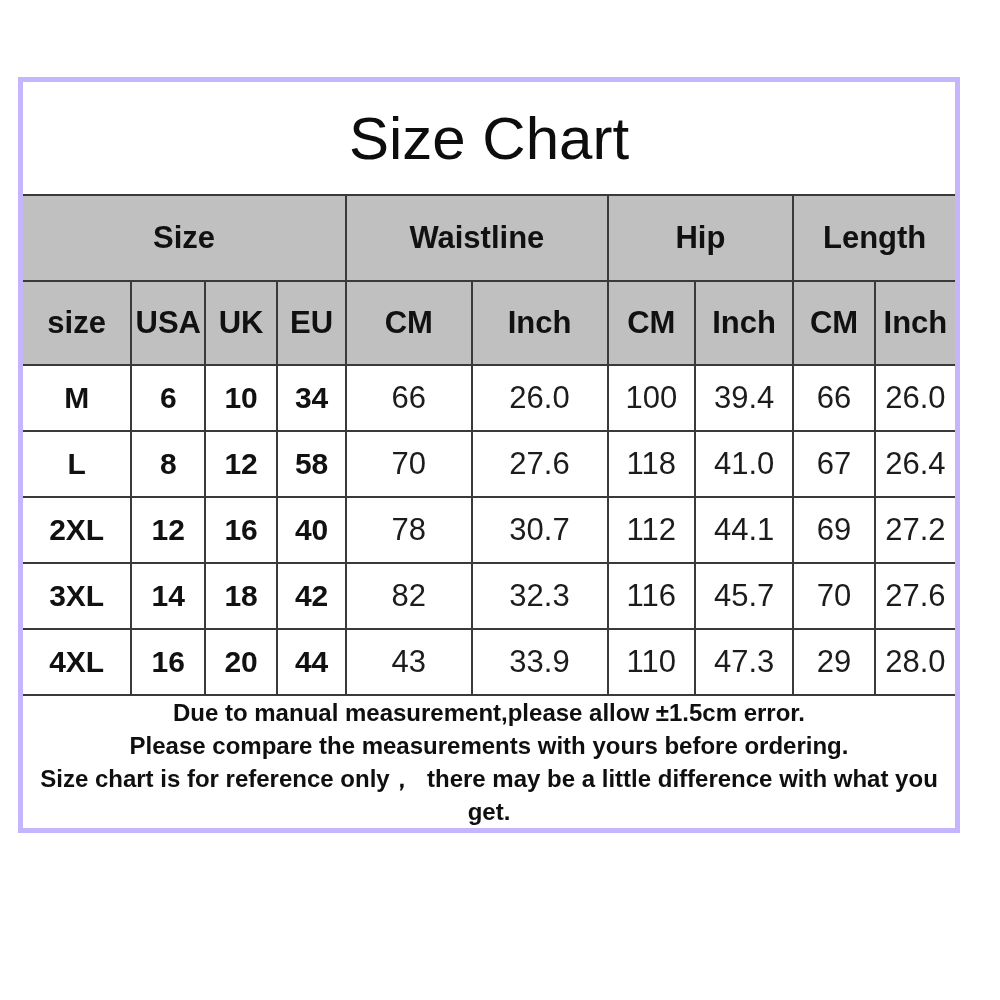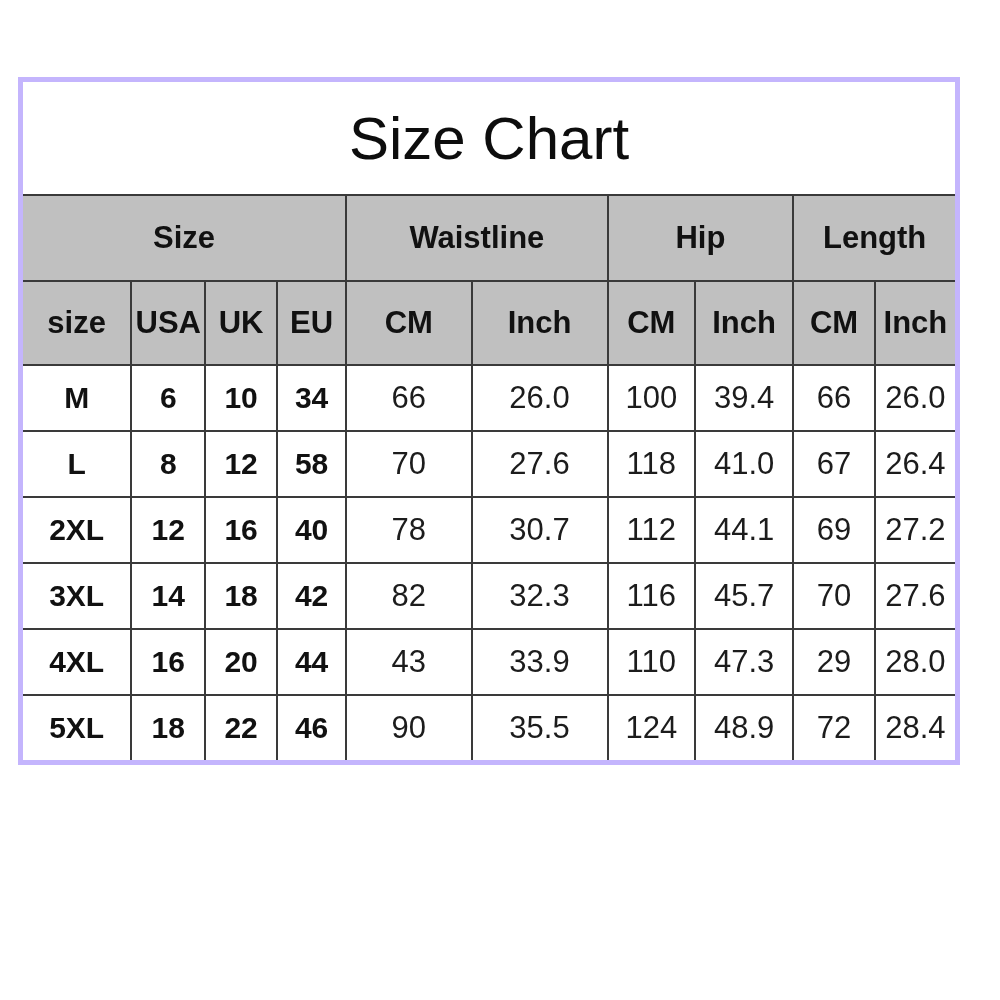--- a/index.html
+++ b/index.html
@@ -189,28 +189,23 @@
       <td class="bold-cell">20</td>
       <td class="bold-cell">44</td>
       <td>43</td>
       <td>33.9</td>
       <td>110</td>
       <td>47.3</td>
       <td>29</td>
       <td>28.0</td>
     </tr>
 
-    <tr class="data-row">
-      <td class="bold-cell">5XL</td>
-      <td class="bold-cell">18</td>
-      <td class="bold-cell">22</td>
-      <td class="bold-cell">46</td>
-      <td>90</td>
-      <td>35.5</td>
-      <td>124</td>
-      <td>48.9</td>
-      <td>72</td>
-      <td>28.4</td>
-    </tr>
-
+
+    <tr>
+      <td colspan="10" class="notes-cell">
+        <div class="note-line">Due to manual measurement,please allow ±1.5cm error.</div>
+        <div class="note-line">Please compare the measurements with yours before ordering.</div>
+        <div class="note-line">Size chart is for reference only，  there may be a little difference with what you get.</div>
+      </td>
+    </tr>
   </tbody>
     </table>
 </div>
 
 </body></html>

